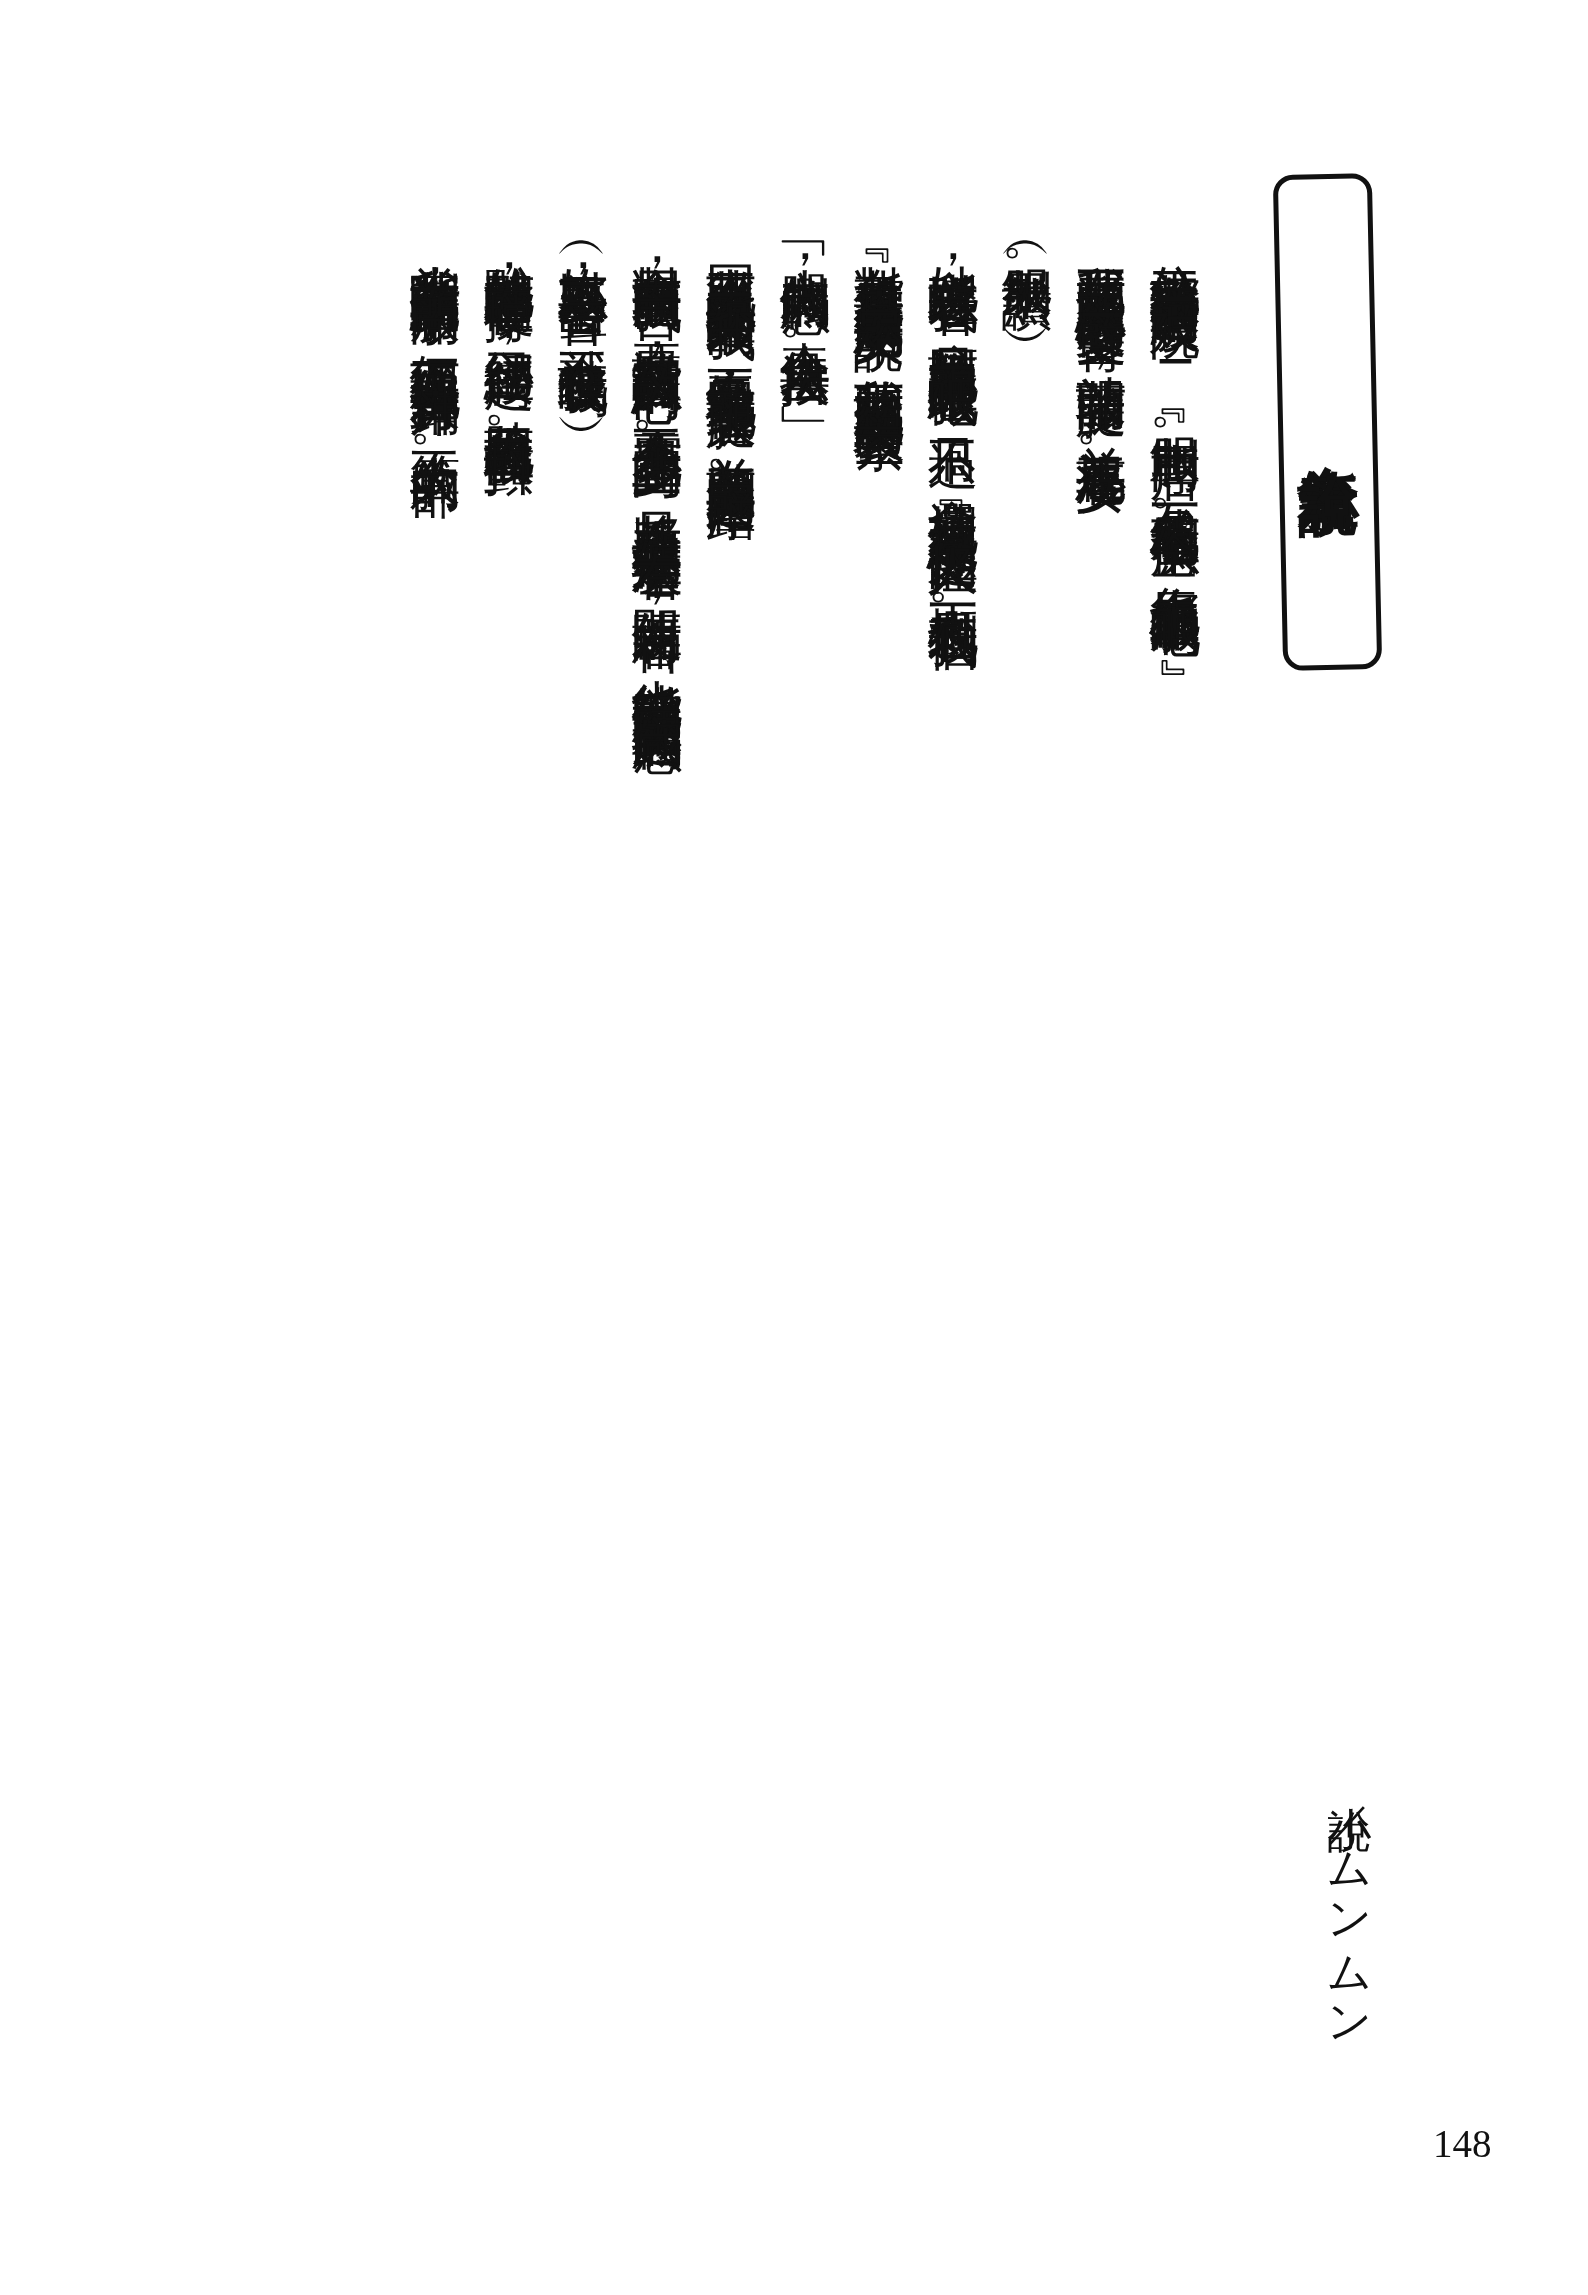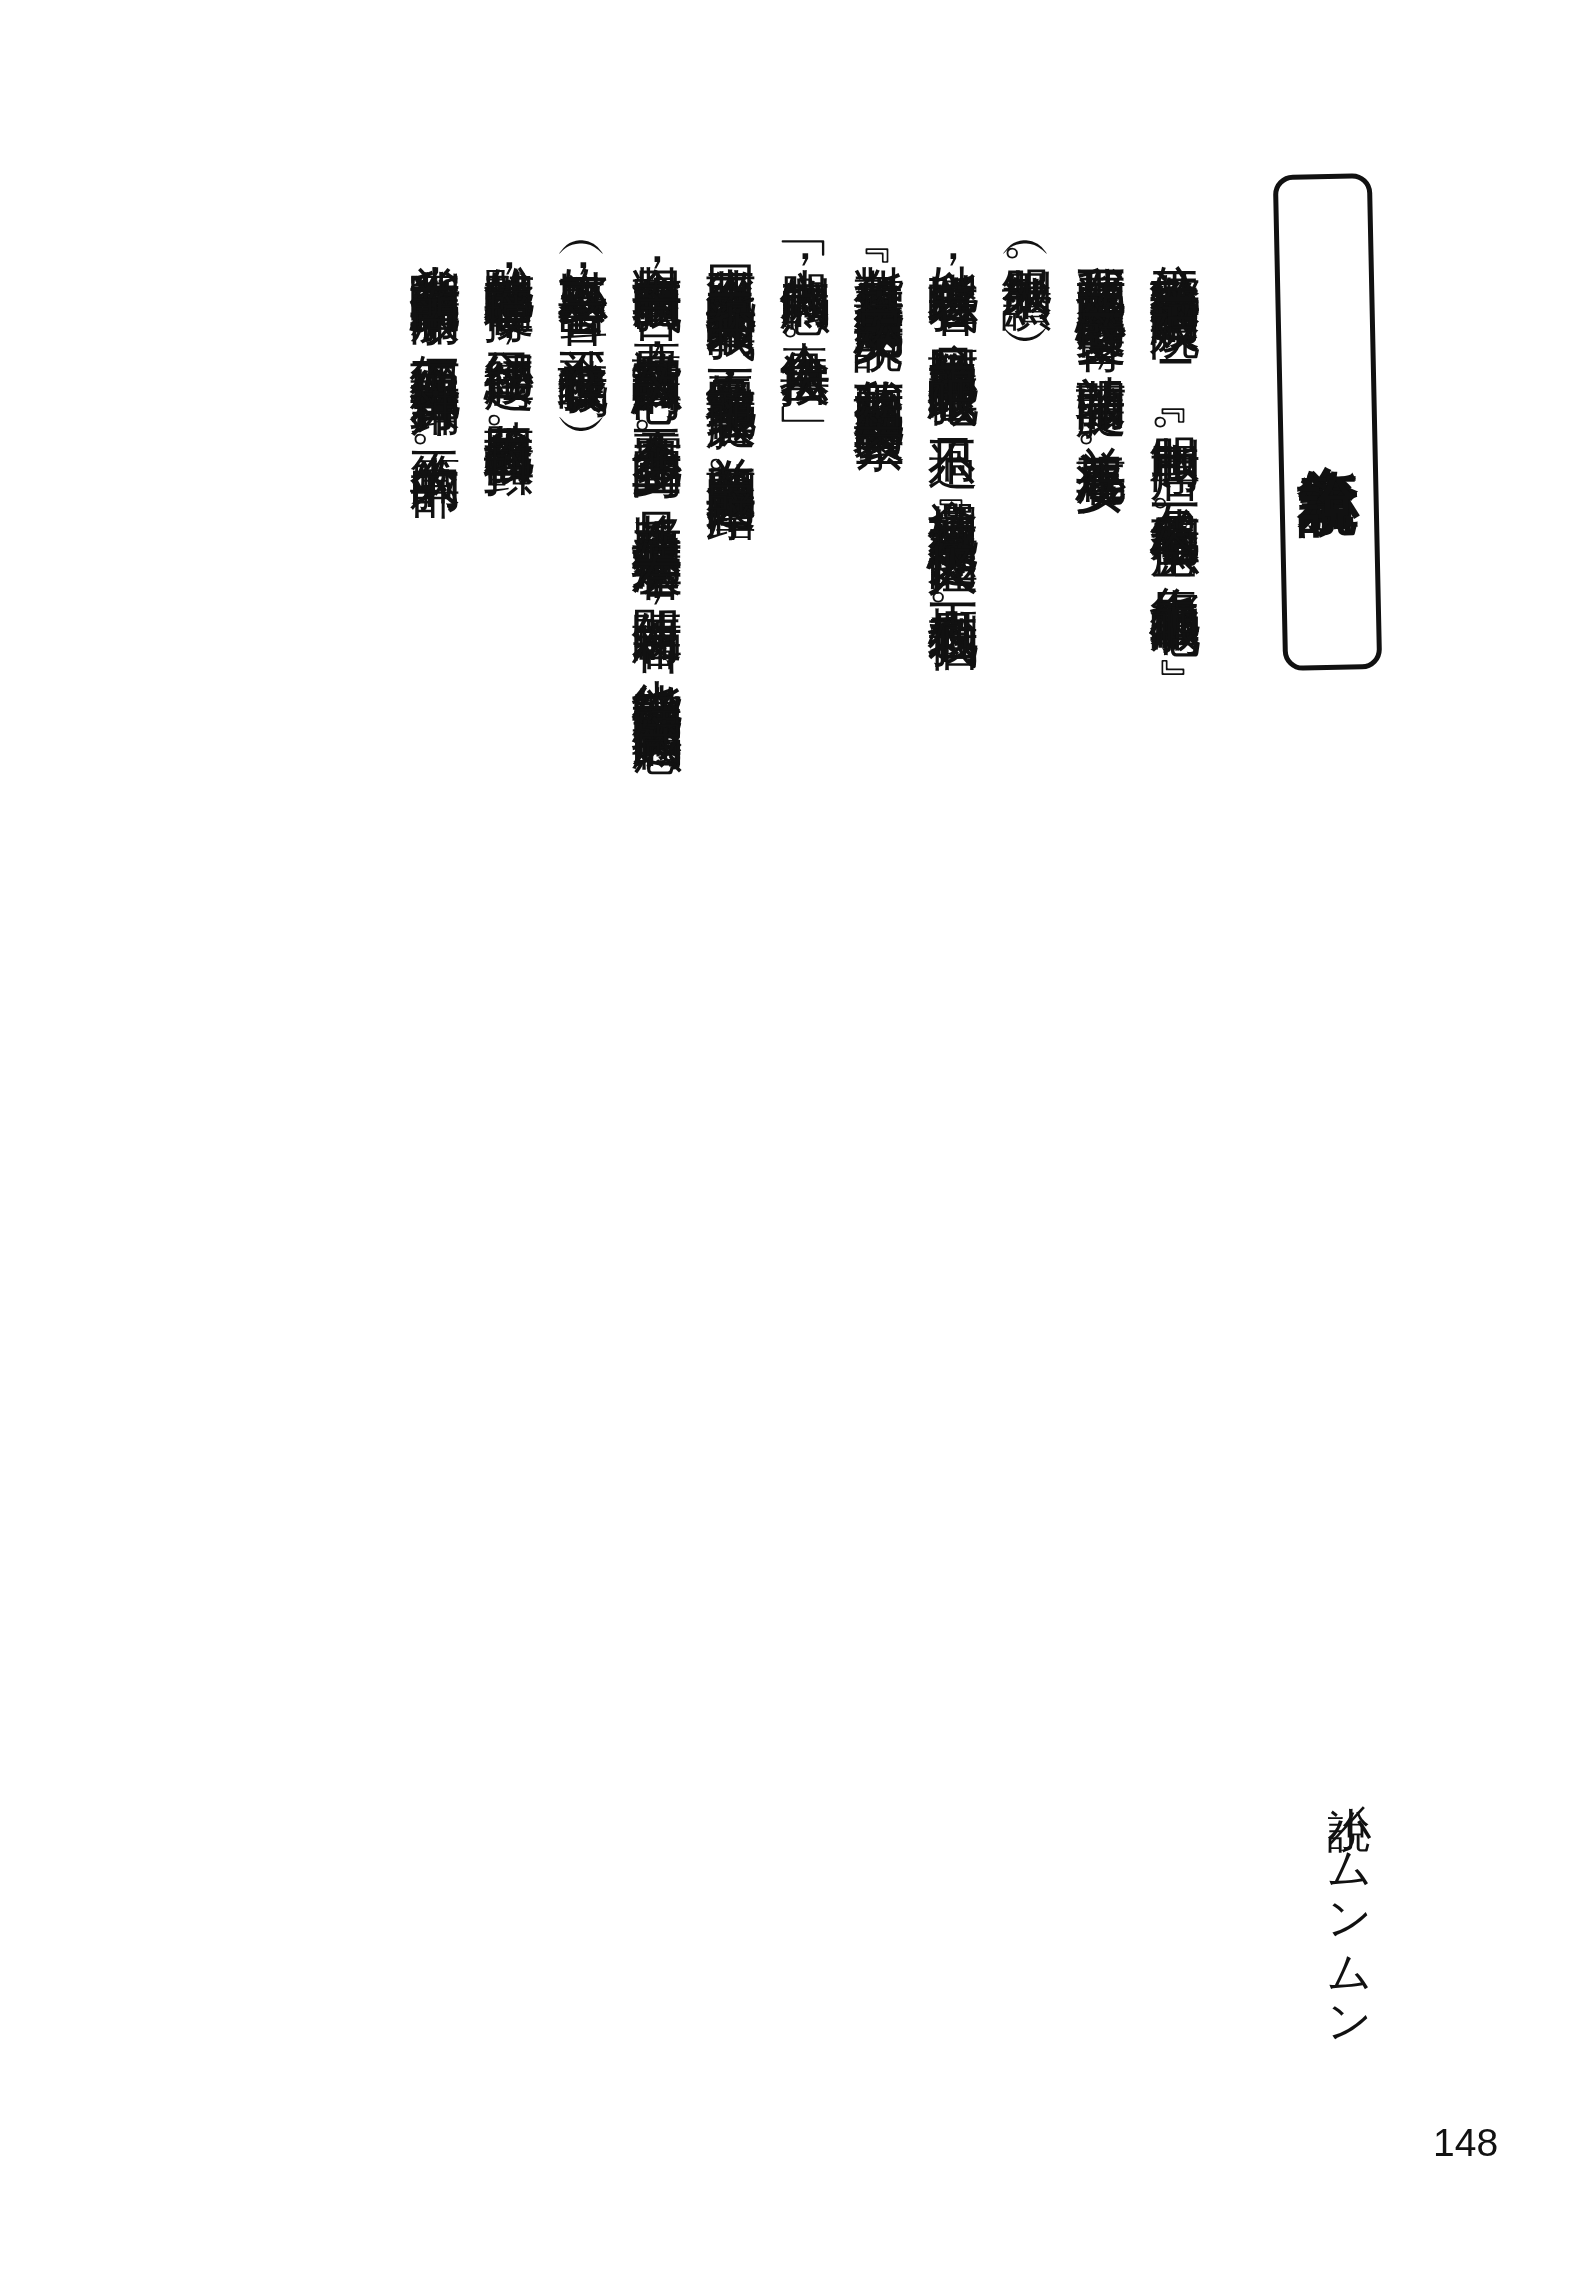--- a/index.html
+++ b/index.html
@@ -24,21 +24,21 @@
   }
   .body-text p { margin:0; }
   .credit {
     position:absolute; left:1321px; top:1772px; height:331px;
     writing-mode: vertical-rl; text-orientation: upright;
     font-family: "DejaVu Sans", "Liberation Sans", sans-serif;
     font-size:44px; letter-spacing:1.8px; color:#111;
   }
   .page-number {
     position:absolute; left:1433px; top:2121px;
-    font-family: Liberation Sans, sans-serif;
+    font-family: Liberation Serif, serif;
     font-size:39px; color:#111;
   }
 </style>
 </head>
 <body>
 
 <div class="title-box">
   <span class="title-text">全新短篇小說</span>
 </div>
 

